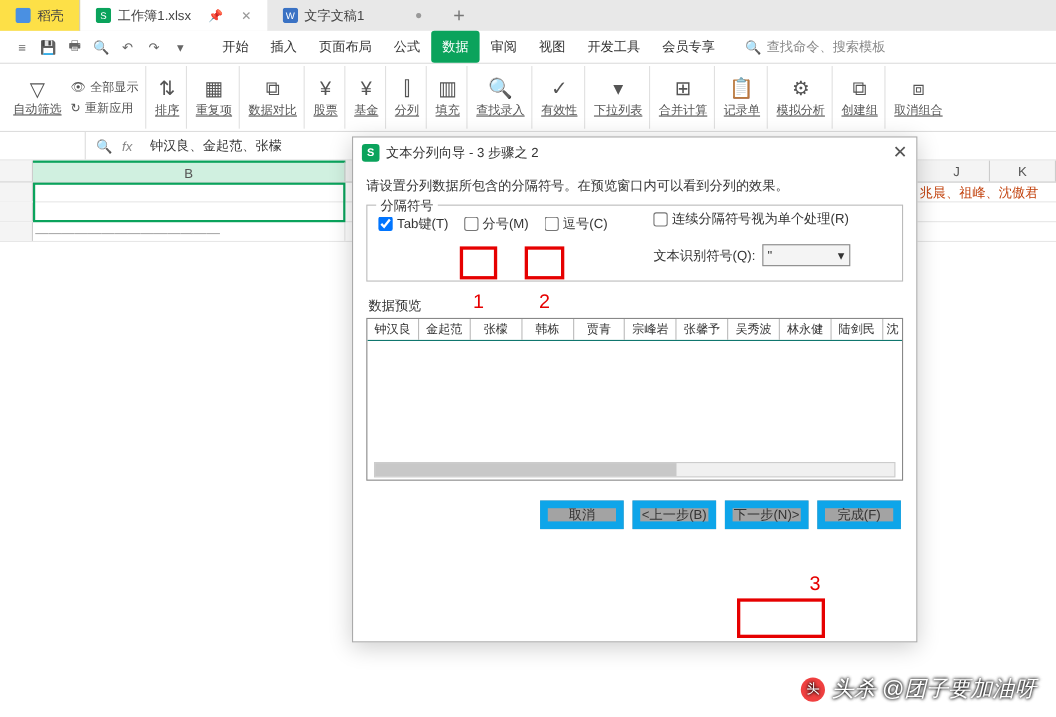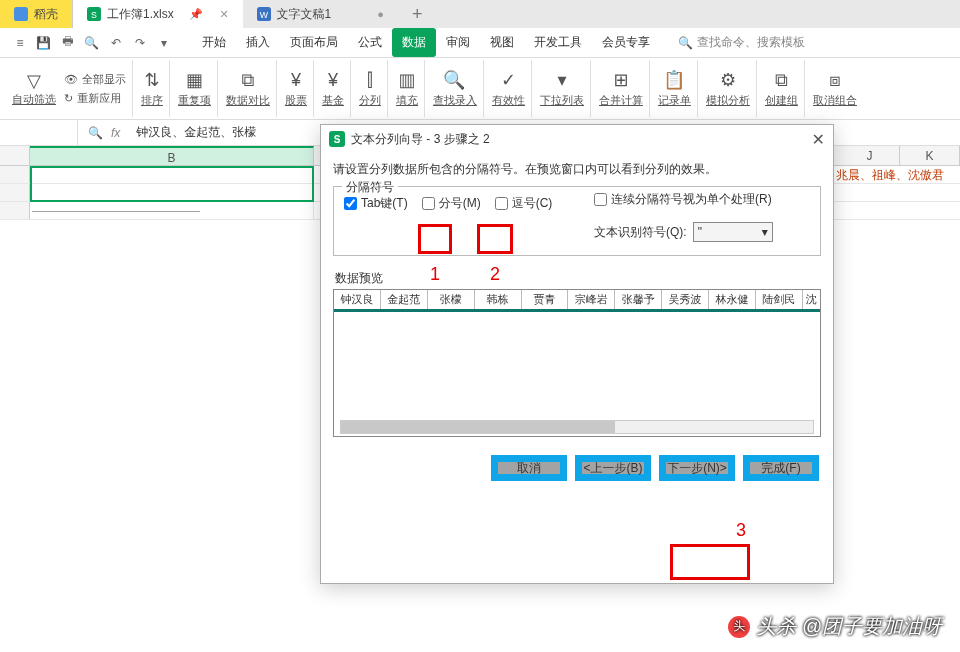--- a/index.html
+++ b/index.html
@@ -53,21 +53,21 @@
   .delim-row2 { margin-top: 10px; }
   .cb { display: inline-flex; align-items: center; gap: 4px; }
   .cb input { width: 13px; height: 13px; margin:0;}
   .right-col { position: absolute; left: 260px; top: 4px; font-size: 12px; }
   .right-col .r1 { display: flex; align-items: center; gap: 4px; margin-bottom: 14px; }
   .right-col .r2 { display: flex; align-items: center; gap: 6px; }
   .other-input { width: 24px; height: 18px; border: 1px solid #888; text-align: center; }
   .combo { width: 80px; height: 20px; border: 1px solid #888; display:inline-flex; align-items:center; justify-content:space-between; padding:0 4px; background:#f4f4f4;}
   .preview-legend { font-size: 12px; margin: 14px 0 2px 2px; }
   .preview-box { border: 1px solid #888; height: 148px; position: relative; overflow: hidden; }
-  .preview-table { display: flex; border-bottom: 3px solid #0f766e; }
+  .preview-table { display: flex; border-bottom: 1px solid #0f766e; }
   .pcol { width: 49px; border-right: 1px solid #bbb; font-size: 11px; text-align: center; padding: 2px 0; white-space:nowrap; overflow:hidden;}
   .pcol.last { border-right:none; width:18px;}
   .hscroll { position:absolute; bottom:2px; left:6px; right:6px; height:14px; background:#f0f0f0; border:1px solid #ccc;}
   .hscroll .thumb { position:absolute; left:0; top:0; width:58%; height:100%; background:#c8c8c8;}
   .dlg-buttons { display: flex; gap: 8px; justify-content: flex-end; padding: 10px 14px; }
   .btn { min-width: 76px; height: 26px; border: 7px solid #0ea5e9; background: #a3a3a3; font-size: 12px; display:inline-flex; align-items:center; justify-content:center; }
   .anno { position: absolute; color: #e60000; font-size: 18px; font-weight: 400; pointer-events:none;}
   .anno-box { position: absolute; border: 3px solid #e60000; pointer-events:none;}
   .watermark { position: absolute; right: 18px; bottom: 12px; font-size: 20px; color: #fff; font-style: italic; text-shadow: 0 0 3px #000, 0 0 3px #000; display:flex; align-items:center; gap:6px;}
   .wm-ic { width: 22px; height: 22px; background: #f04040; border-radius: 50%; display:inline-flex; align-items:center; justify-content:center; font-size:12px; font-style:normal; color:#fff;}

